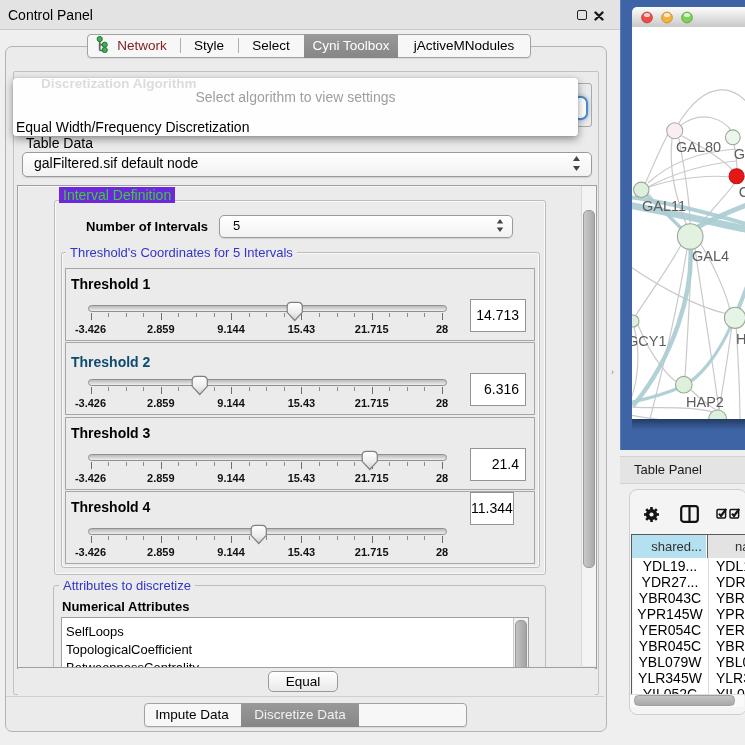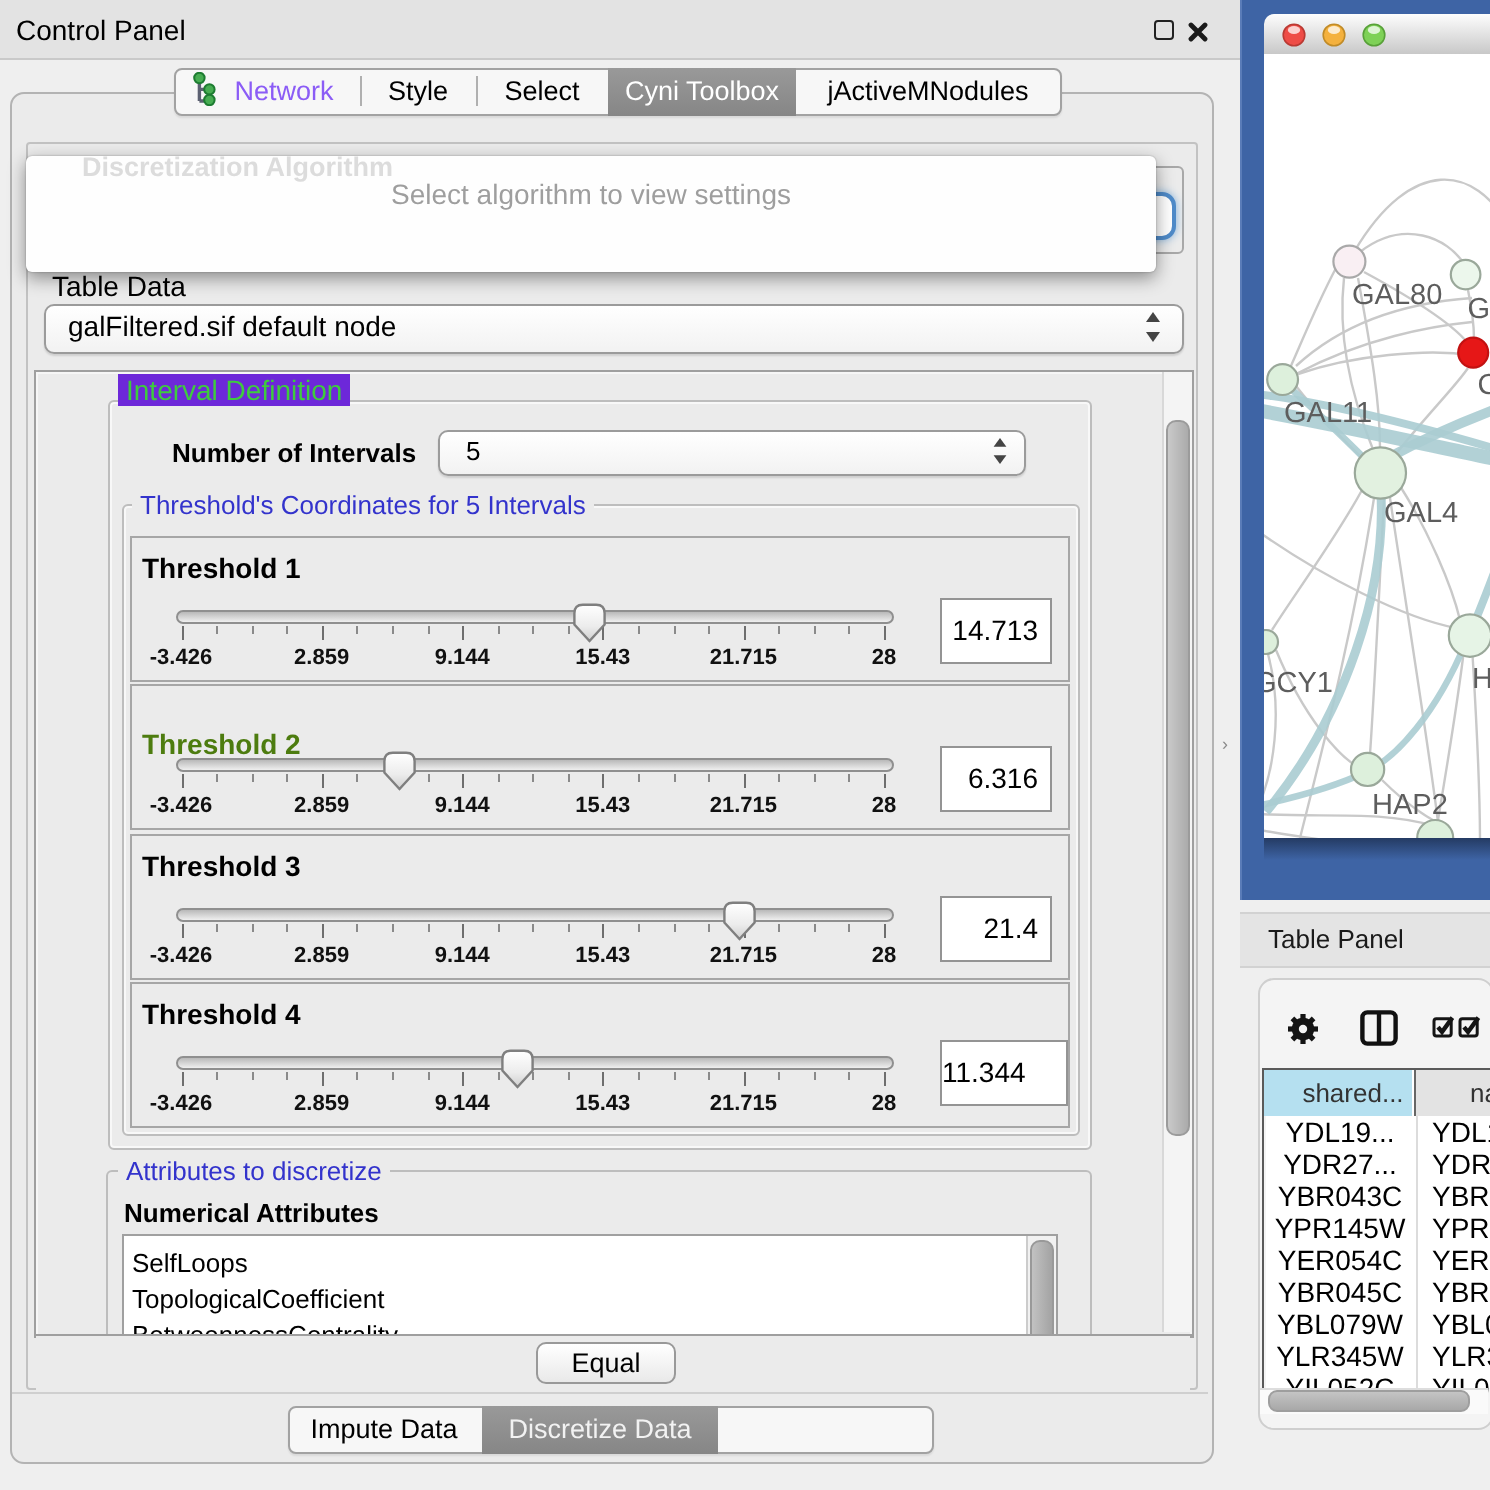--- a/index.html
+++ b/index.html
@@ -22,31 +22,32 @@
 <div class="abs" style="left:180px;top:38px;width:1px;height:15px;background:#b0b0b0;"></div>
 <div class="abs" style="left:238px;top:38px;width:1px;height:15px;background:#b0b0b0;"></div>
 <svg class="abs" style="left:96px;top:36px" width="12" height="17" viewBox="0 0 12 17">
       <g stroke="#5c6172" stroke-width="1.7" fill="none">
         <path d="M3.7 4 L3.7 14.5 M3.7 8.7 L8 8.7 M3.7 14.5 L8 14.5"></path>
       </g>
       <circle cx="3.7" cy="3" r="2.6" fill="#47ad52" stroke="#1d7c31" stroke-width="1"></circle>
       <circle cx="8.7" cy="8.7" r="2.6" fill="#47ad52" stroke="#1d7c31" stroke-width="1"></circle>
       <circle cx="8.7" cy="14" r="2.6" fill="#47ad52" stroke="#1d7c31" stroke-width="1"></circle>
     </svg>
-<div class="abs" style="left:142px;top:38px;width:160px;margin-left:-80px;text-align:center;font-size:13.5px;color:#8b5cf6;">Network</div>
+<div class="abs" style="left:142px;top:38px;width:160px;margin-left:-80px;text-align:center;font-size:13.5px;color:#7f1d1d;">Network</div>
 <div class="abs" style="left:209px;top:38px;width:160px;margin-left:-80px;text-align:center;font-size:13.5px;color:#000;">Style</div>
 <div class="abs" style="left:351px;top:38px;width:160px;margin-left:-80px;text-align:center;font-size:13.5px;color:#fff;">Cyni Toolbox</div>
 <div class="abs" style="left:271px;top:38px;width:160px;margin-left:-80px;text-align:center;font-size:13.5px;color:#000;">Select</div>
 <div class="abs" style="left:464px;top:38px;width:160px;margin-left:-80px;text-align:center;font-size:13.5px;color:#000;">jActiveMNodules</div>
 <div class="abs" style="left:13px;top:71px;width:584px;height:622px;border:1px solid #c2c2c2;border-radius:2px;"></div>
 <div class="abs" style="left:19px;top:83px;width:571px;height:42px;border:1px solid #a8a8a8;border-radius:3px;"></div>
 <div class="abs" style="left:24px;top:96px;width:564px;height:24px;box-sizing:border-box;background:#fff;border:2.5px solid #4f8bc9;border-radius:7px;box-shadow:0 0 4px #7fb0dd;"></div>
 <div class="abs" style="left:13px;top:78px;width:565px;height:58px;background:#fefefe;border-radius:3px;box-shadow:0 3px 9px rgba(0,0,0,0.42),0 0 1px rgba(0,0,0,0.3);z-index:5;"></div>
 <div class="abs" style="z-index:6;left:13px;top:89px;width:565px;text-align:center;font-size:14px;color:#9e9e9e;">Select algorithm to view settings</div>
 <div class="abs" style="z-index:6;left:41px;top:75.5px;font-size:13.5px;font-weight:bold;color:#dcdcdc;">Discretization Algorithm</div>
+<div class="abs" style="z-index:6;left:16px;top:119px;font-size:14px;color:#000;">Equal Width/Frequency Discretization</div>
 <div class="abs" style="left:26px;top:135px;font-size:14px;color:#000;">Table Data</div>
 <div class="abs combo" style="left:22px;top:152px;width:568px;height:23px;"></div>
 <div class="abs" style="left:34px;top:155px;font-size:14px;color:#000;">galFiltered.sif default node</div>
 <svg class="abs" style="left:572px;top:156px" width="9" height="15" viewBox="0 0 9 15">
       <path d="M4.5 0 L8 5 L1 5 Z" fill="#444"></path>
       <path d="M4.5 15 L8 10 L1 10 Z" fill="#444"></path>
     </svg>
 <div class="abs" style="left:17px;top:185px;width:578px;height:482px;border:1px solid #9f9f9f;box-shadow:inset 0 0 0 1px #f6f6f6;background:#ebebeb;overflow:hidden;"></div>
 <div class="abs" style="left:581px;top:186px;width:14px;height:480px;background:#f4f4f4;border-left:1px solid #d8d8d8;"></div>
 <div class="abs" style="left:583px;top:210px;width:10px;height:356px;border-radius:5px;background:linear-gradient(90deg,#c9c9c9,#ababab);border:1px solid #9b9b9b;"></div>
@@ -89,21 +90,21 @@
 <div class="abs" style="left:406.9px;top:313px;width:1px;height:4px;background:#8a8a8a;"></div>
 <div class="abs" style="left:424.4px;top:313px;width:1px;height:4px;background:#8a8a8a;"></div>
 <div class="abs" style="left:371.7px;top:323px;width:60px;margin-left:-30px;text-align:center;font-size:11px;font-weight:bold;color:#111;">21.715</div>
 <div class="abs" style="left:442.0px;top:313px;width:1px;height:7px;background:#6e6e6e;"></div>
 <div class="abs" style="left:442.0px;top:323px;width:60px;margin-left:-30px;text-align:center;font-size:11px;font-weight:bold;color:#111;">28</div>
 <svg class="abs" style="left:286.2px;top:300.5px" width="18" height="21" viewBox="0 0 18 21">
       <path d="M1.2 5.6 Q1.2 1.4 5.4 1.4 L12.1 1.4 Q16.3 1.4 16.3 5.6 L16.3 11.3 L8.75 19.5 L1.2 11.3 Z" fill="url(#thg)" stroke="#7f7f7f" stroke-width="1.2"></path>
     </svg>
 <div class="abs" style="left:470px;top:299px;width:56px;height:33px;box-sizing:border-box;background:#fff;border:1.5px solid #949494;font-size:14px;line-height:30px;text-align:right;padding-right:6px;color:#000;">14.713</div>
 <div class="abs" style="left:65px;top:342px;width:468px;height:71px;border:1px solid #a6a6a6;background:#ebebeb;"></div>
-<div class="abs" style="left:71px;top:364px;font-size:14px;font-weight:bold;color:#4d7c0f;">Threshold 2</div>
+<div class="abs" style="left:71px;top:354px;font-size:14px;font-weight:bold;color:#0c4a6e;">Threshold 2</div>
 <div class="abs" style="left:88px;top:379px;width:357px;height:5px;border:1px solid #8f8f8f;border-radius:4px;background:linear-gradient(#b9b9b9,#efefef);"></div>
 <div class="abs" style="left:90.5px;top:387px;width:1px;height:7px;background:#6e6e6e;"></div>
 <div class="abs" style="left:108.1px;top:387px;width:1px;height:4px;background:#8a8a8a;"></div>
 <div class="abs" style="left:125.7px;top:387px;width:1px;height:4px;background:#8a8a8a;"></div>
 <div class="abs" style="left:143.2px;top:387px;width:1px;height:4px;background:#8a8a8a;"></div>
 <div class="abs" style="left:90.5px;top:397px;width:60px;margin-left:-30px;text-align:center;font-size:11px;font-weight:bold;color:#111;">-3.426</div>
 <div class="abs" style="left:160.8px;top:387px;width:1px;height:7px;background:#6e6e6e;"></div>
 <div class="abs" style="left:178.4px;top:387px;width:1px;height:4px;background:#8a8a8a;"></div>
 <div class="abs" style="left:195.9px;top:387px;width:1px;height:4px;background:#8a8a8a;"></div>
 <div class="abs" style="left:213.5px;top:387px;width:1px;height:4px;background:#8a8a8a;"></div>
@@ -189,21 +190,21 @@
 <div class="abs" style="left:371.7px;top:536px;width:1px;height:7px;background:#6e6e6e;"></div>
 <div class="abs" style="left:389.3px;top:536px;width:1px;height:4px;background:#8a8a8a;"></div>
 <div class="abs" style="left:406.9px;top:536px;width:1px;height:4px;background:#8a8a8a;"></div>
 <div class="abs" style="left:424.4px;top:536px;width:1px;height:4px;background:#8a8a8a;"></div>
 <div class="abs" style="left:371.7px;top:546px;width:60px;margin-left:-30px;text-align:center;font-size:11px;font-weight:bold;color:#111;">21.715</div>
 <div class="abs" style="left:442.0px;top:536px;width:1px;height:7px;background:#6e6e6e;"></div>
 <div class="abs" style="left:442.0px;top:546px;width:60px;margin-left:-30px;text-align:center;font-size:11px;font-weight:bold;color:#111;">28</div>
 <svg class="abs" style="left:249.8px;top:523.5px" width="18" height="21" viewBox="0 0 18 21">
       <path d="M1.2 5.6 Q1.2 1.4 5.4 1.4 L12.1 1.4 Q16.3 1.4 16.3 5.6 L16.3 11.3 L8.75 19.5 L1.2 11.3 Z" fill="url(#thg)" stroke="#7f7f7f" stroke-width="1.2"></path>
     </svg>
-<div class="abs" style="left:470px;top:520px;width:64px;height:33px;box-sizing:border-box;background:#fff;border:1.5px solid #949494;font-size:14px;line-height:30px;text-align:left;padding-right:6px;color:#000;">11.344</div>
+<div class="abs" style="left:470px;top:492px;width:44px;height:33px;box-sizing:border-box;background:#fff;border:1.5px solid #949494;font-size:14px;line-height:30px;text-align:left;padding-right:6px;color:#000;">11.344</div>
 <svg width="0" height="0" style="position:absolute">
       <defs>
         <linearGradient id="thg" x1="0" y1="0" x2="0" y2="1">
           <stop offset="0" stop-color="#ffffff"></stop>
           <stop offset="0.6" stop-color="#ececec"></stop>
           <stop offset="1" stop-color="#cfcfcf"></stop>
         </linearGradient>
       </defs>
     </svg>
 <div class="abs" style="left:53px;top:585px;width:491px;height:100px;border:1px solid #bdbdbd;border-top-left-radius:3px;border-top-right-radius:3px;"></div>

